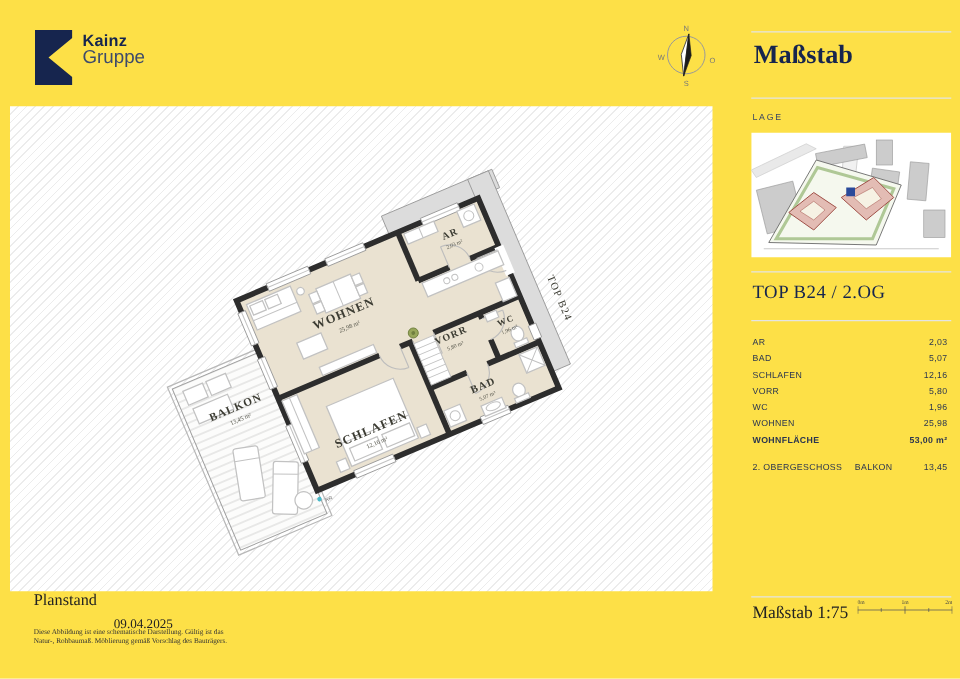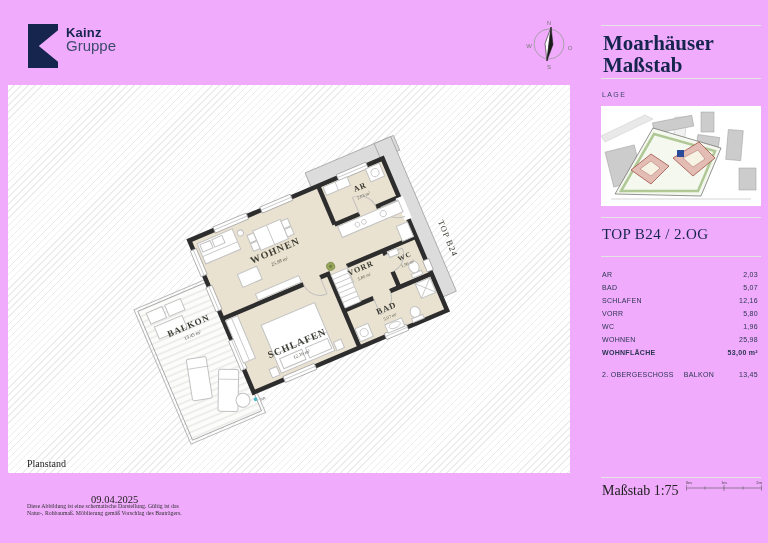--- a/index.html
+++ b/index.html
@@ -1,16 +1,16 @@
 <!DOCTYPE html>
 <html><head>
 <meta charset="utf-8">
 <style>
   html,body { margin:0; padding:0; background:#fff; }
-  .sheet { position:relative; width:768px; height:543px; background:#f0abfc; overflow:hidden;
+  .sheet { position:relative; width:768px; height:543px; background:#fde047; overflow:hidden;
            font-family:"Liberation Sans", sans-serif; }
 
   
   .logo { position:absolute; left:28px; top:24px; display:flex; gap:8px; }
   .logo-mark { width:30px; height:44px; background:#16254e;
                clip-path:polygon(0 0,100% 0,100% 14%,36% 50%,100% 86%,100% 100%,0 100%); }
   .logo-text { padding-top:2px; line-height:13px; }
   .logo-text .l1 { font-weight:bold; font-size:13px; color:#16254e; letter-spacing:.2px; }
   .logo-text .l2 { font-size:15px; color:#3d4a6b; }
 
@@ -47,21 +47,21 @@
   .furn  { fill:#ffffff; stroke:#c2c2c2; stroke-width:1; }
   .furnline { stroke:#c2c2c2; stroke-width:.8; fill:none; }
   .door  { stroke:#bdbdbd; stroke-width:.9; fill:none; }
   .win   { fill:#ffffff; stroke:#9a9a9a; stroke-width:.7; }
   .roomname { font-family:"Liberation Serif", serif; font-weight:bold; fill:#3c3c33;
               letter-spacing:1px; text-anchor:middle; }
   .roomarea { font-family:"Liberation Serif", serif; fill:#55554a; text-anchor:middle; }
 
   
   .footer-serif { font-family:"Liberation Serif", serif; color:#222; }
-  .planstand-label { position:absolute; left:27px; top:458px; font-size:10px; }
+  .planstand-label { position:absolute; left:27px; top:472px; font-size:13px; }
   .planstand-date  { position:absolute; left:91px; top:494px; font-size:10.5px; }
   .disclaimer { position:absolute; left:27px; top:503px; font-size:5.8px; line-height:7px; color:#333; }
   .massstab { position:absolute; left:602px; top:483px; font-size:14px; }
   .scalebar { position:absolute; left:686px; top:479px; width:76px; height:14px; }
 </style>
 </head>
 <body>
 
 <div class="sheet">
 
@@ -82,21 +82,20 @@
       <text x="51" y="37">O</text>
     </g>
     <g transform="rotate(7 30 31)">
       <polygon points="30,14 26,31 30,48" fill="#ffffff" stroke="#444" stroke-width="0.7"></polygon>
       <polygon points="30,14 34,31 30,48" fill="#1b1b1b" stroke="#1b1b1b" stroke-width="0.5"></polygon>
     </g>
   </svg>
 
   <div class="rule r1"></div>
   <div class="proj-title">
-    <div>Moarhäuser</div>
     <div>Maßstab</div>
   </div>
   <div class="rule r2"></div>
 
   <div class="lage-label">LAGE</div>
 
   <svg class="siteplan" viewBox="0 0 160 100">
     <rect x="0" y="0" width="160" height="100" fill="#ffffff"></rect>
 
     <polygon points="0,30 44,9 52,13 4,36" fill="#e9e9e9" stroke="#c9c9c9" stroke-width="0.5"></polygon>

